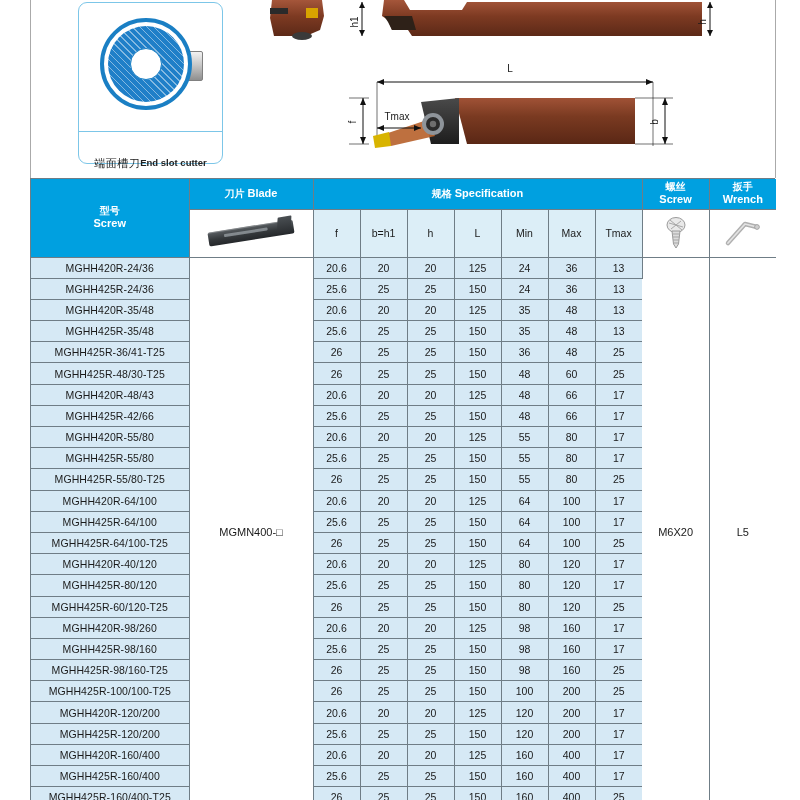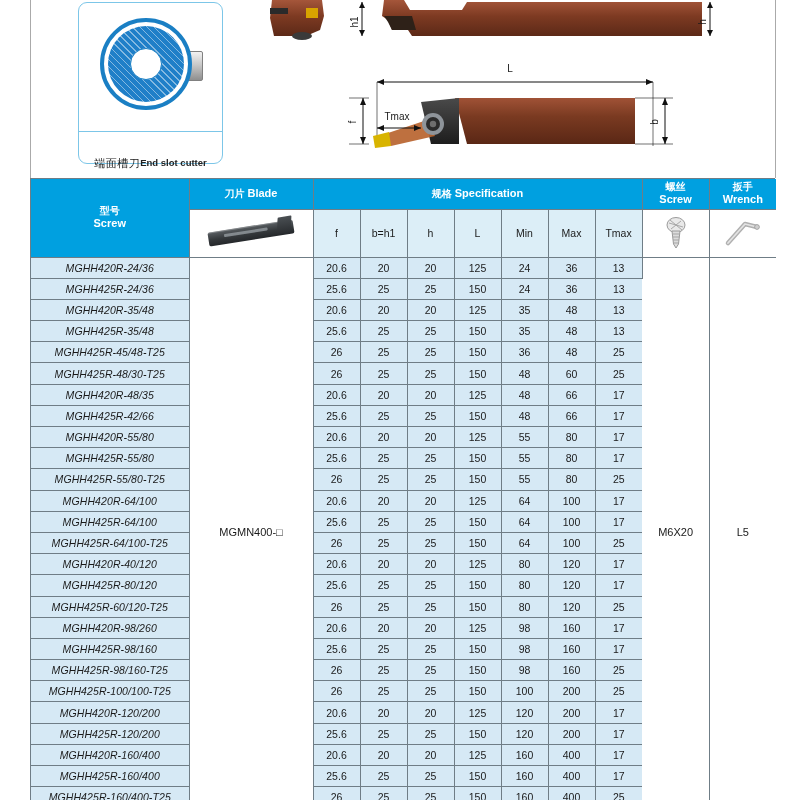--- a/index.html
+++ b/index.html
@@ -93,21 +93,21 @@
 
   thead th { background: #00a0e0; color: #ffffff; }
   .hdr-cn { font-size: 10px; display: block; line-height: 1.18; }
   .hdr-en { font-size: 11px; display: block; line-height: 1.18; }
   .hdr-top { height: 30px; }
   .hdr-type { height: 78px; }
   .hdr-sub { height: 48px; background: #dceef7 !important; color: #1a1a1a !important; font-weight: normal; }
   .hdr-imgcell { height: 48px; background: #ffffff !important; padding: 0; }
 
   tbody td { height: 21.2px; background: #d6e9f5; }
-  td.type { text-align: center; font-size: 10.5px; letter-spacing: .1px; font-style: italic; }
+  td.type { text-align: center; font-size: 10.5px; letter-spacing: .1px; }
 
   
   .insert {
     position: relative; width: 86px; height: 22px; margin: 0 auto;
     transform: rotate(-9deg);
   }
   .insert-body {
     position: absolute; inset: 4px 0 4px 0;
     background: linear-gradient(180deg,#5a5f63,#34383b 55%,#24272a);
     border-radius: 2px;
@@ -347,41 +347,41 @@
             <td class="type">MGHH425R-35/48</td>
             <td>25.6</td>
             <td>25</td>
             <td>25</td>
             <td>150</td>
             <td>35</td>
             <td>48</td>
             <td>13</td>
           </tr>
           <tr>
-            <td class="type">MGHH425R-45/48-T25</td>
+            <td class="type">MGHH425R-36/41-T25</td>
             <td>26</td>
             <td>25</td>
             <td>25</td>
             <td>150</td>
             <td>36</td>
             <td>48</td>
             <td>25</td>
           </tr>
           <tr>
             <td class="type">MGHH425R-48/30-T25</td>
             <td>26</td>
             <td>25</td>
             <td>25</td>
             <td>150</td>
             <td>48</td>
             <td>60</td>
             <td>25</td>
           </tr>
           <tr>
-            <td class="type">MGHH420R-48/35</td>
+            <td class="type">MGHH420R-48/43</td>
             <td>20.6</td>
             <td>20</td>
             <td>20</td>
             <td>125</td>
             <td>48</td>
             <td>66</td>
             <td>17</td>
           </tr>
           <tr>
             <td class="type">MGHH425R-42/66</td>

